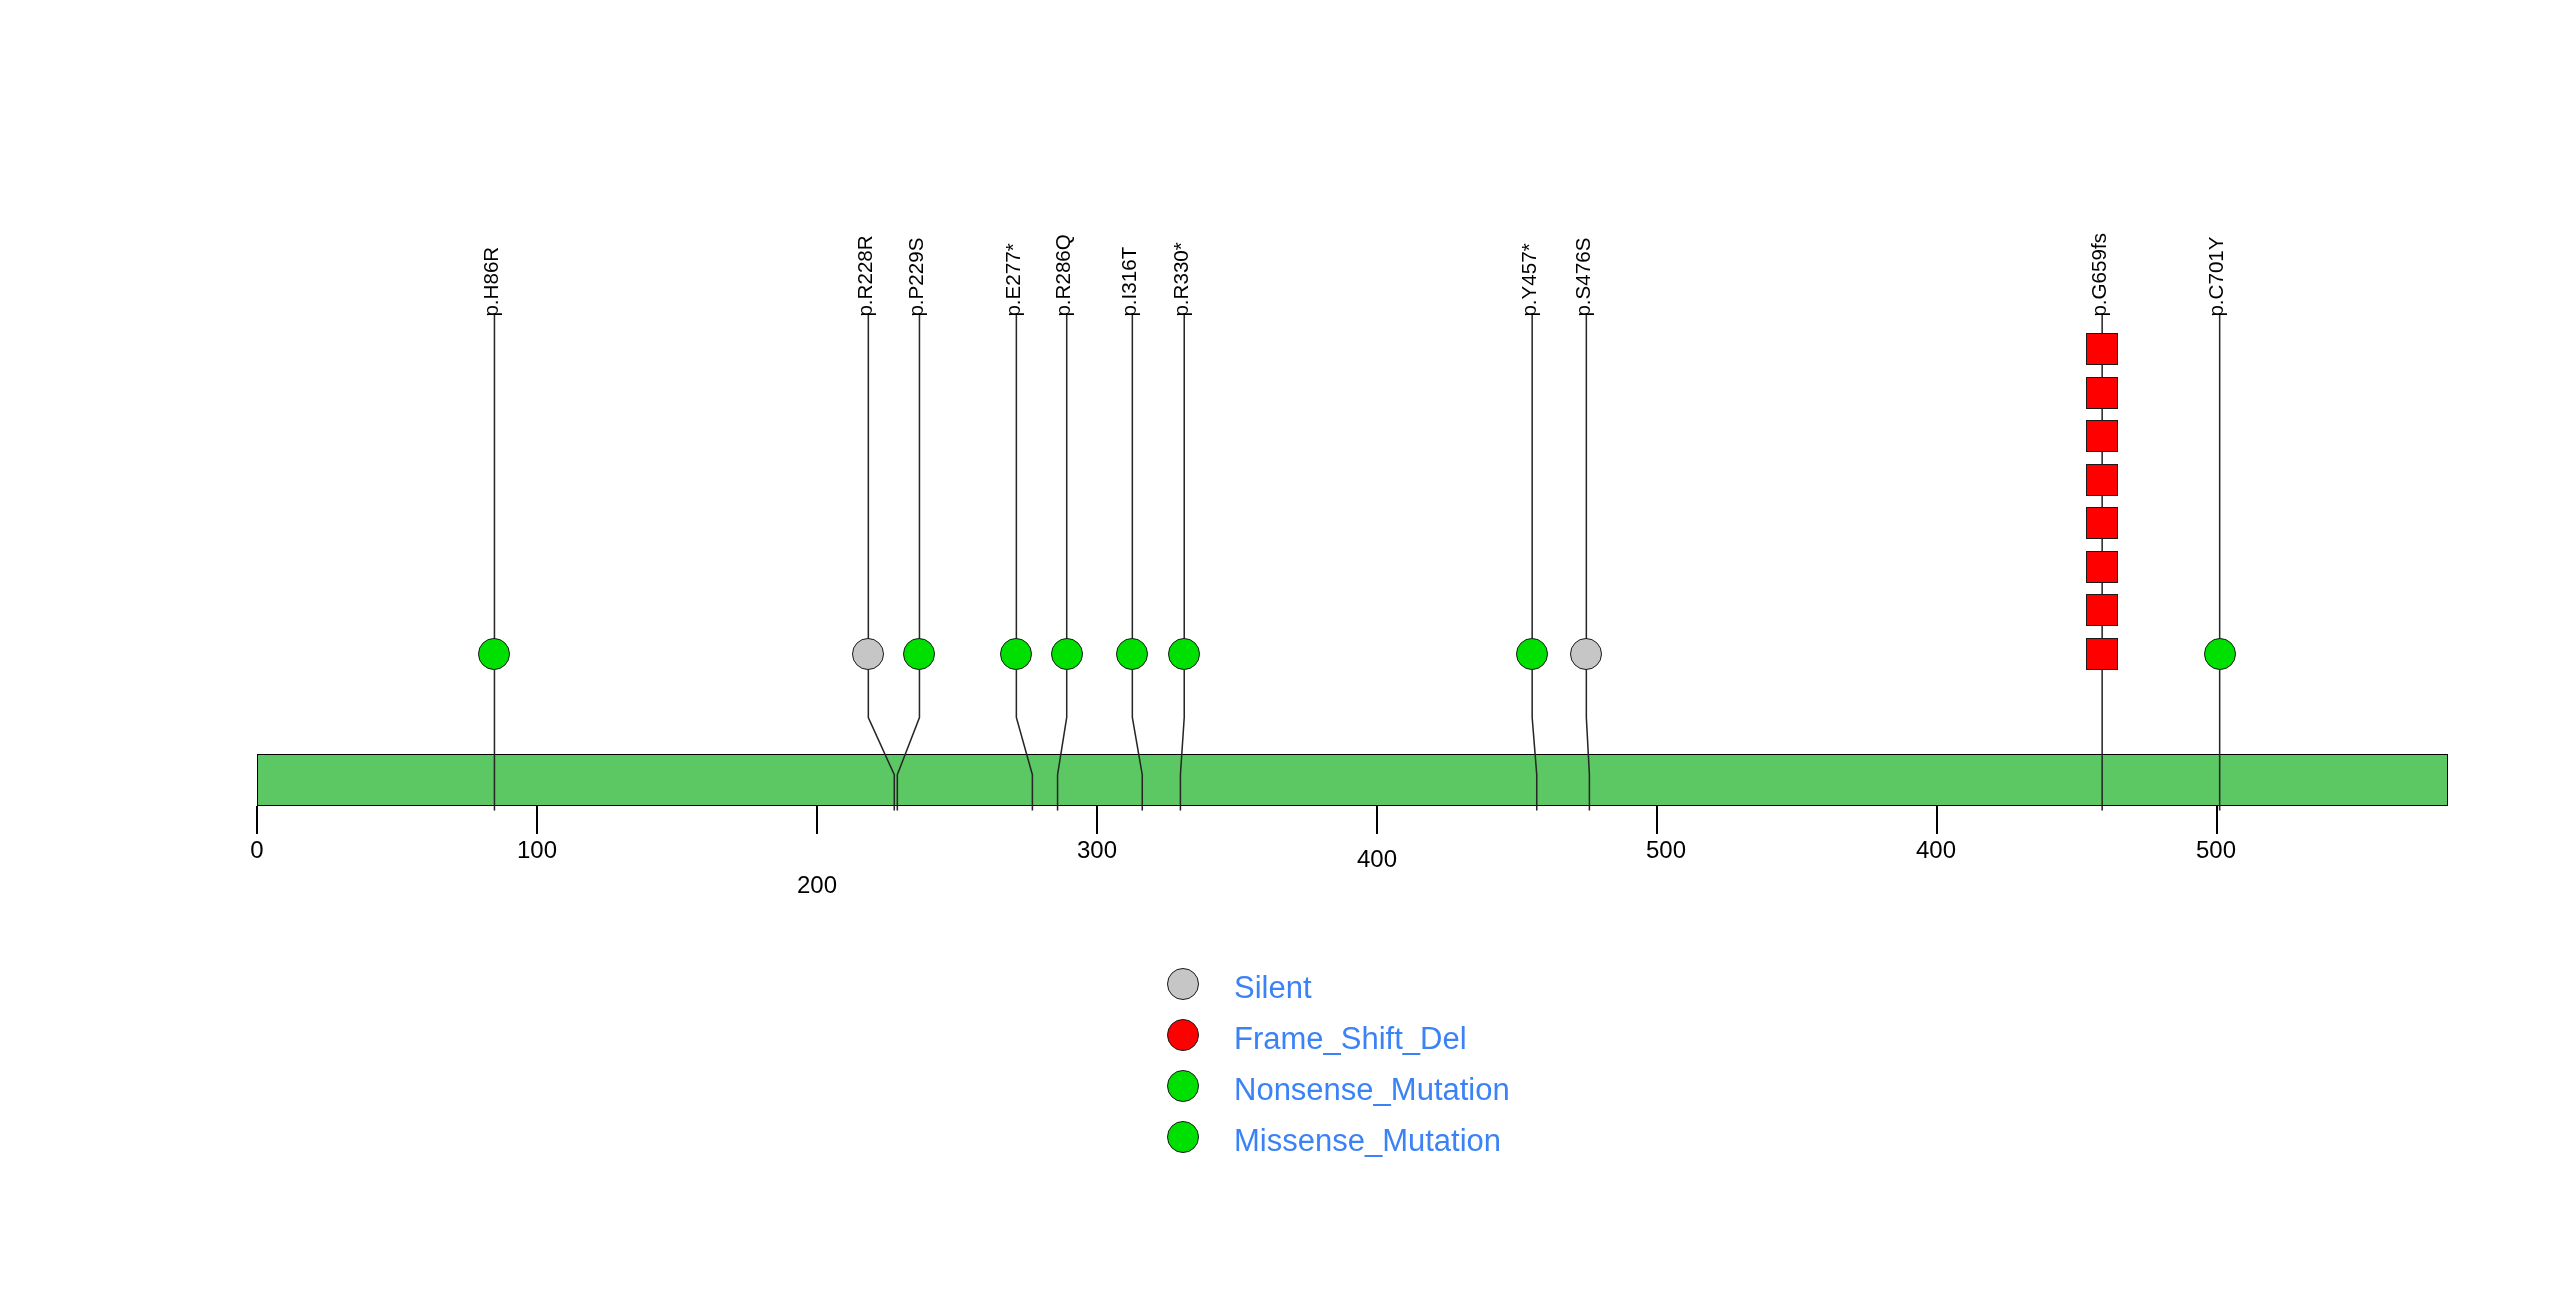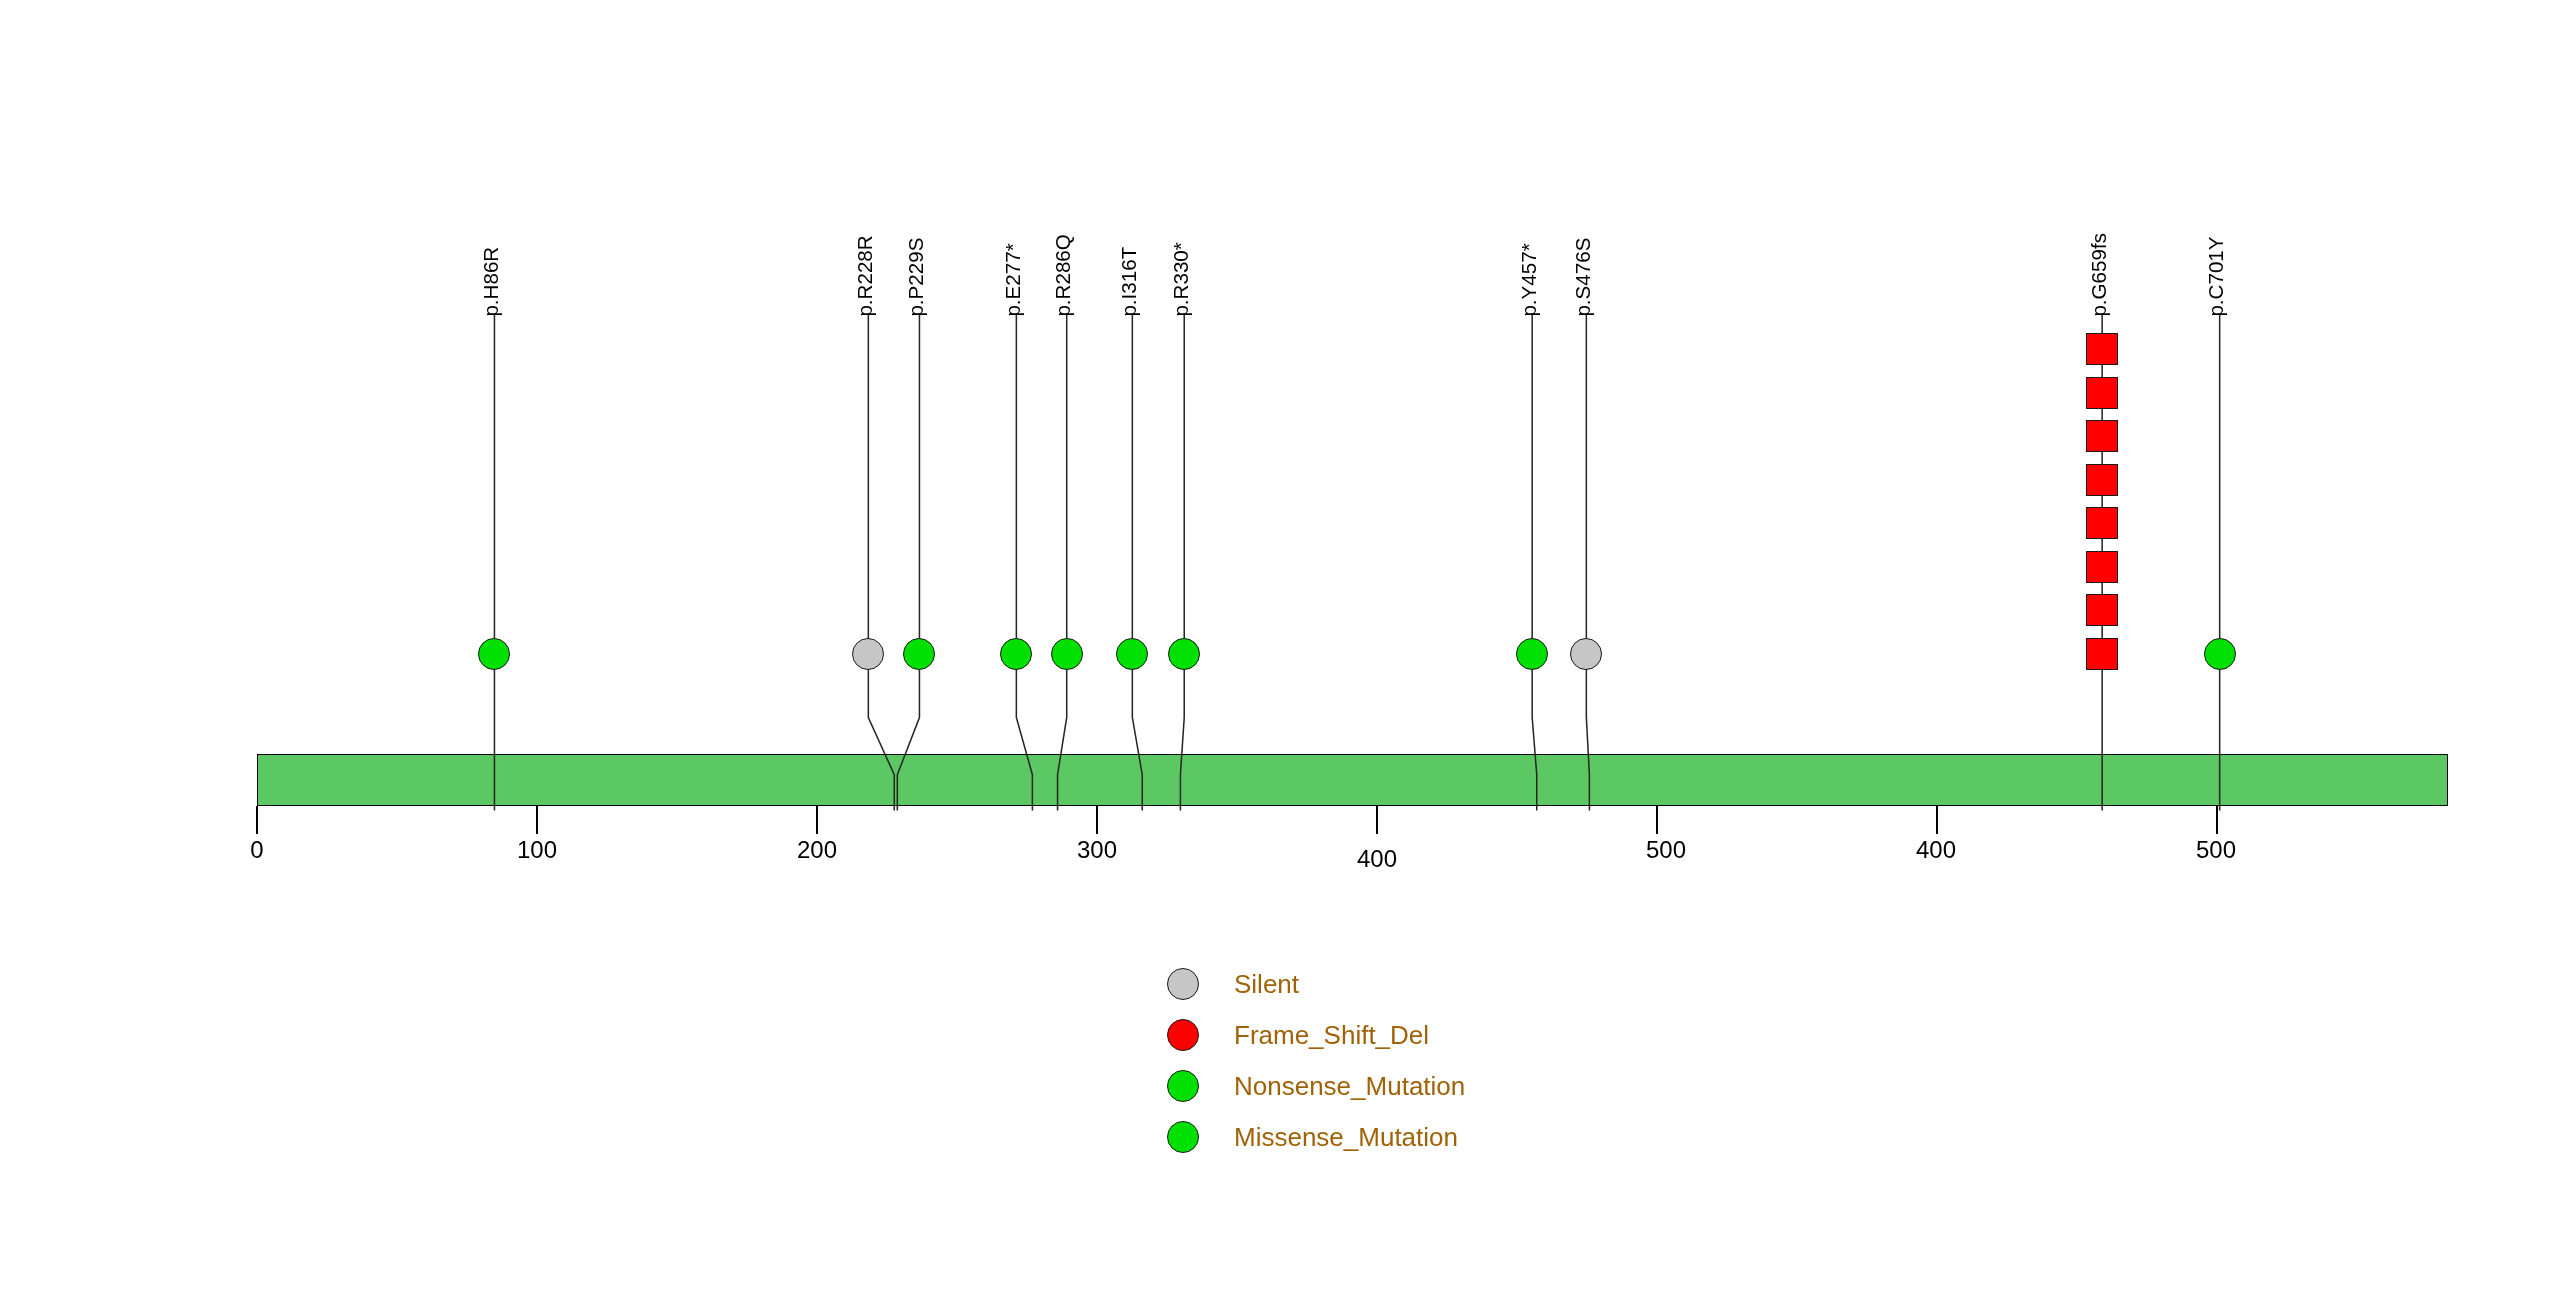--- a/index.html
+++ b/index.html
@@ -53,21 +53,21 @@
   
   .legend{position:absolute;}
   .legend-row{position:relative;height:51px;}
   .legend-dot{
     position:absolute;left:0;top:7.6px;
     width:32px;height:32px;border-radius:50%;
     border:1.5px solid #1a1a1a;box-sizing:border-box;
   }
   .legend-text{
     position:absolute;left:67px;top:9.2px;
-    font-size:26px;line-height:1.2;color:#a16207;white-space:nowrap;
+    font-size:31px;line-height:1.2;color:#3b82f6;white-space:nowrap;
   }
 </style>
 </head>
 <body>
 
 <div id="plot">
 
   <div class="protein-bar" id="protein-bar" style="left: 257px; top: 754px; width: 2191px; height: 52px; background: rgb(92, 200, 99);"></div>
 
   <svg class="stem-svg" id="stem-layer" viewBox="0 0 3376 1690" width="2576" height="1290">
@@ -116,21 +116,21 @@
       <div class="mut-label" style="left: 1594px; top: 296px;">p.S476S</div>
       <div class="mut-label" style="left: 2110px; top: 296px;">p.G659fs</div>
       <div class="mut-label" style="left: 2227px; top: 296px;">p.C701Y</div>
     </div>
   <div id="axis-layer">
       <div class="tick-line" style="left: 256px; top: 806px; height: 27.5px;"></div>
       <div class="tick-label" style="left: 257px; top: 838px;">0</div>
       <div class="tick-line" style="left: 536px; top: 806px; height: 27.5px;"></div>
       <div class="tick-label" style="left: 537px; top: 838px;">100</div>
       <div class="tick-line" style="left: 816px; top: 806px; height: 27.5px;"></div>
-      <div class="tick-label" style="left: 817px; top: 838px;">200</div>
+      <div class="tick-label" style="left: 817px; top: 873px;">200</div>
       <div class="tick-line" style="left: 1096px; top: 806px; height: 27.5px;"></div>
       <div class="tick-label" style="left: 1097px; top: 838px;">300</div>
       <div class="tick-line" style="left: 1376px; top: 806px; height: 27.5px;"></div>
       <div class="tick-label" style="left: 1377px; top: 838px; margin-top: 9px;">400</div>
       <div class="tick-line" style="left: 1656px; top: 806px; height: 27.5px;"></div>
       <div class="tick-label" style="left: 1657px; top: 838px; margin-left: 9px;">500</div>
       <div class="tick-line" style="left: 1936px; top: 806px; height: 27.5px;"></div>
       <div class="tick-label" style="left: 1936px; top: 838px;">400</div>
       <div class="tick-line" style="left: 2216px; top: 806px; height: 27.5px;"></div>
       <div class="tick-label" style="left: 2216px; top: 838px;">500</div>

